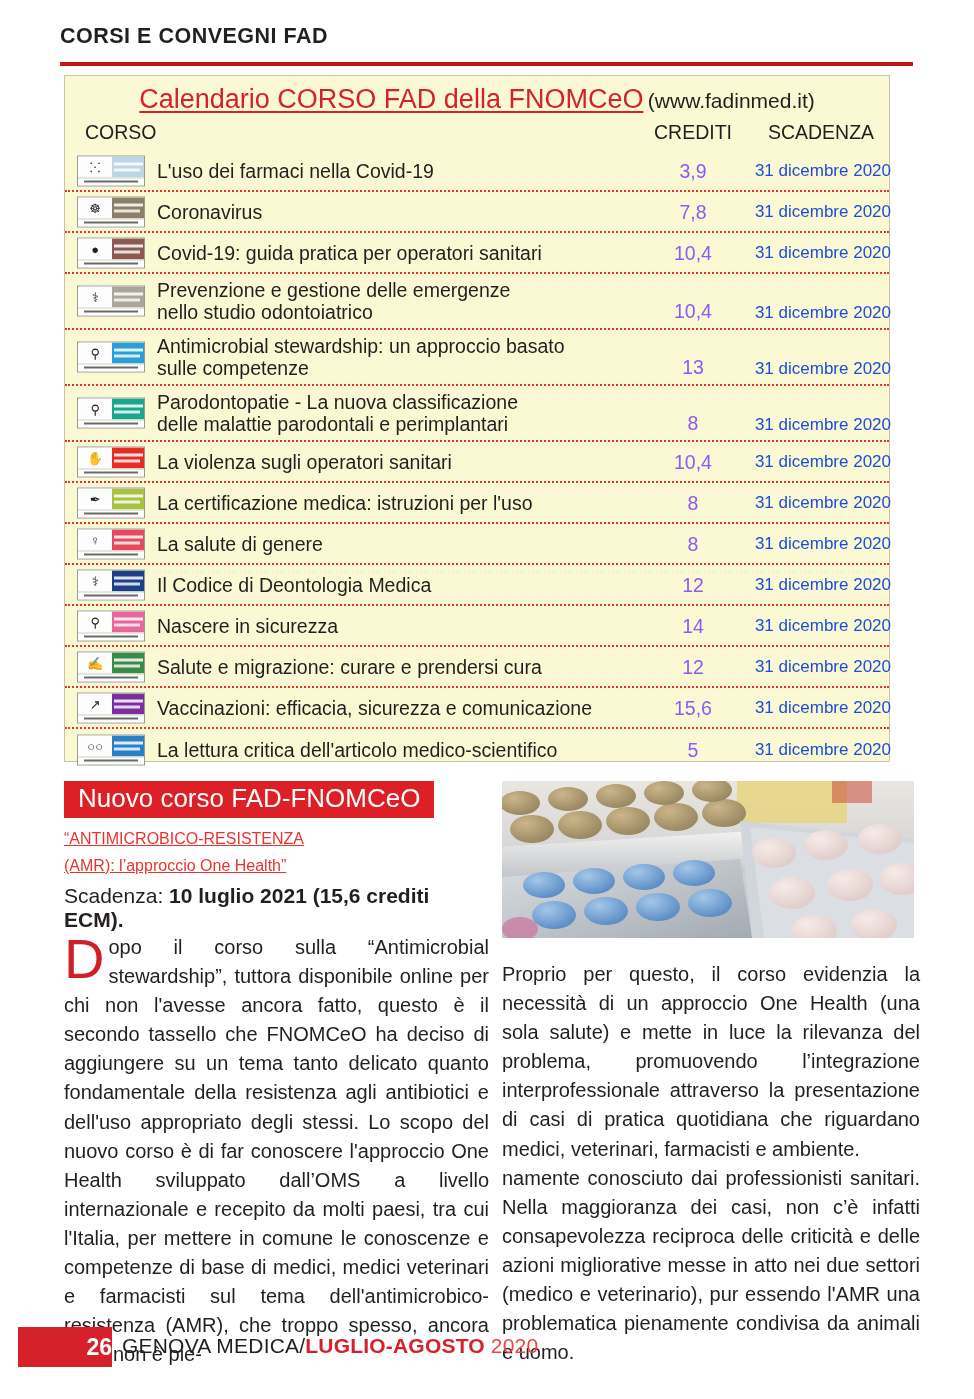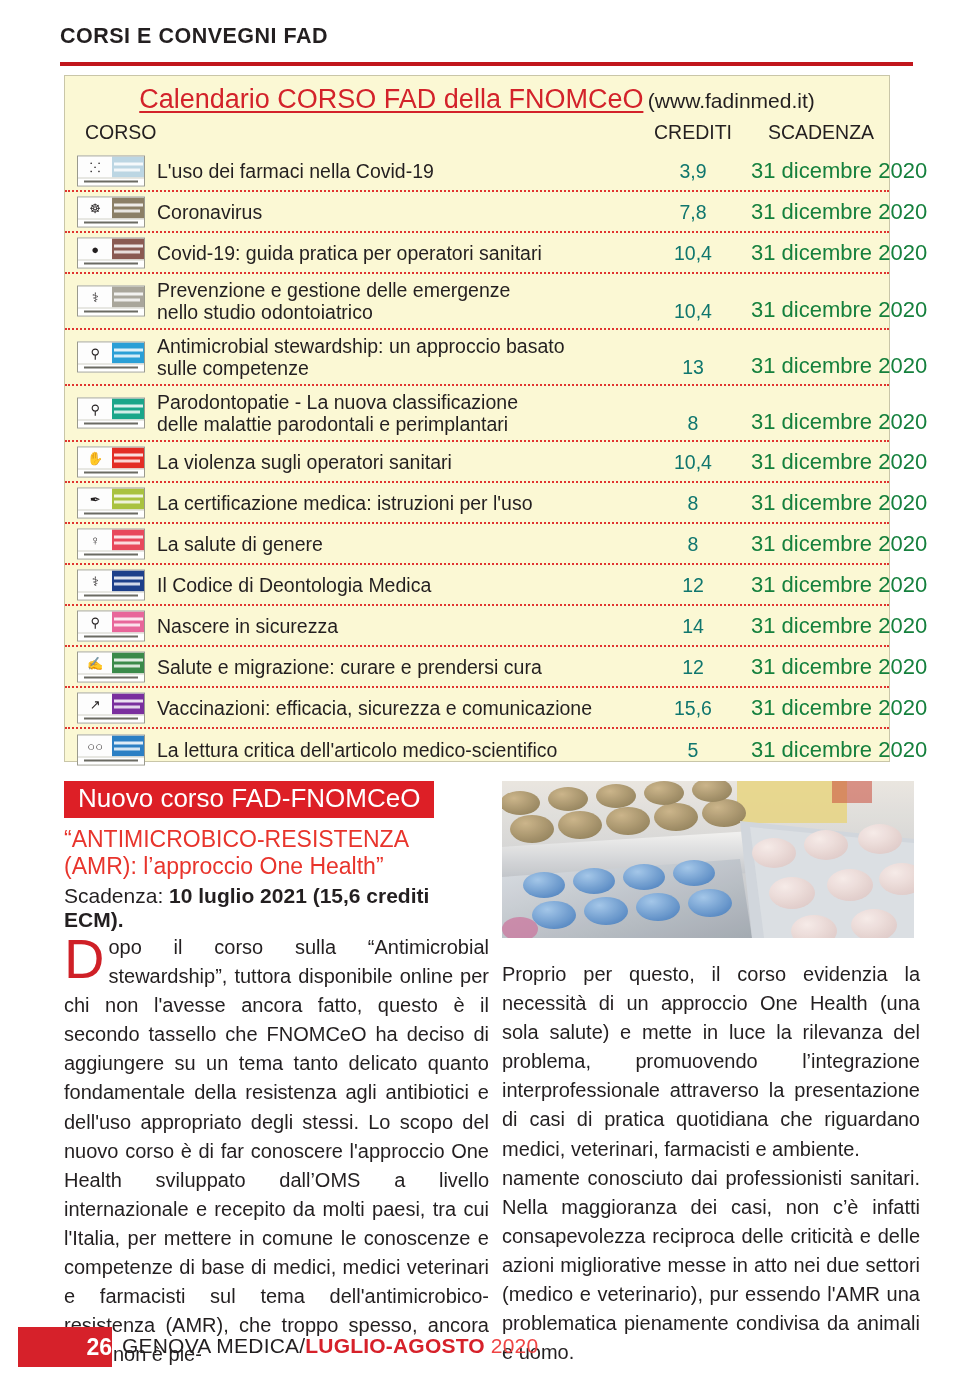--- a/index.html
+++ b/index.html
@@ -108,40 +108,40 @@
     font-size:13px; line-height:1;
   }
 
   .ctitle{
     position:absolute; left:92px; top:50%; transform:translateY(-50%);
     font-size:19.5px; line-height:22px; color:#231f20;
     white-space:pre-line;
   }
   .ccred{
     position:absolute; left:576px; width:104px; text-align:center;
-    font-size:19.5px; color:#0f766e;
+    font-size:19.5px; color:#8b5cf6;
   }
   .cscad{
     position:absolute; left:686px; width:140px; text-align:right;
-    font-size:22px; color:#15803d; white-space:nowrap;
+    font-size:17px; color:#1d4ed8; white-space:nowrap;
   }
   .crow.h1 .ccred,.crow.h1 .cscad{ top:50%; transform:translateY(-50%); }
   .crow.h2 .ccred,.crow.h2 .cscad{ bottom:5px; }
 
   
   .newcourse{
     position:absolute; left:64px; top:781px; width:425px;
   }
   .nc-banner{
     background:#dd1f26; color:#ffffff;
     font-size:26px; padding:3px 14px 5px 14px; display:inline-block;
     line-height:1.12;
   }
   .nc-title{
-    color:#e8342c; font-size:23px; line-height:26.5px; margin-top:8px;
+    color:#e8342c; font-size:16px; line-height:26.5px; margin-top:8px;text-decoration:underline;
   }
   .nc-dead{
     font-size:21px; margin-top:5px; color:#231f20;
   }
   .nc-dead b{ font-weight:bold; }
 
   
   .photo{
     position:absolute; left:502px; top:781px; width:412px; height:157px;
     overflow:hidden; background:#c9ccd2;

